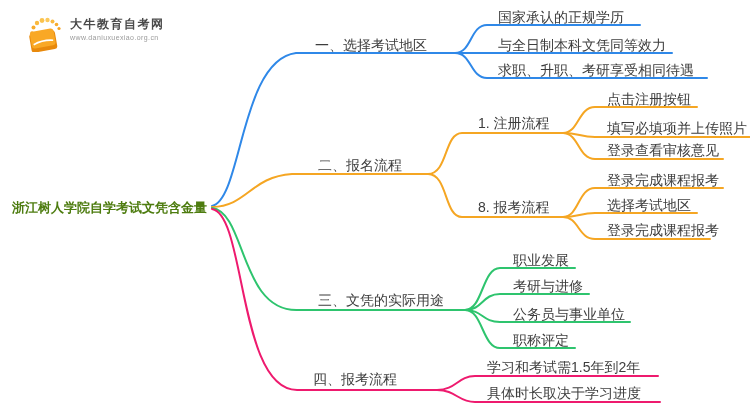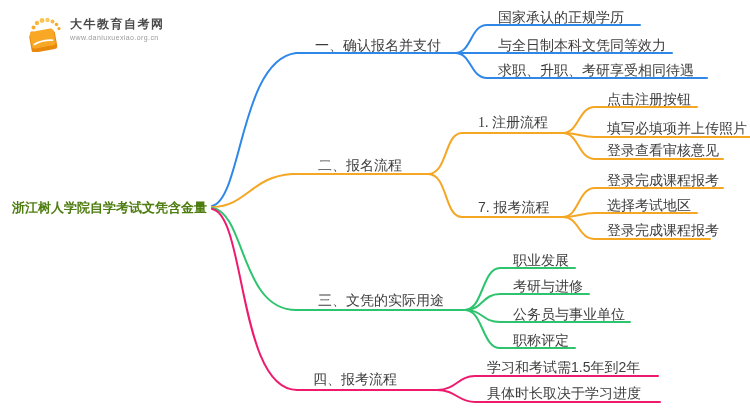--- a/index.html
+++ b/index.html
@@ -72,31 +72,31 @@
       </g>
     </svg>
     <div class="logo-text">
       <div class="logo-title">大牛教育自考网</div>
       <div class="logo-url">www.daniuxuexiao.org.cn</div>
     </div>
   </div>
 
   <span class="lbl root-lbl" style="left:12px;top:200px;">浙江树人学院自学考试文凭含金量</span>
 
-  <span class="lbl" style="left:315px;top:37px;">一、确认报名并支付</span>
+  <span class="lbl" style="left:315px;top:37px;">一、选择考试地区</span>
   <span class="lbl" style="left:498px;top:9px;">国家承认的正规学历</span>
   <span class="lbl" style="left:498px;top:37px;">与全日制本科文凭同等效力</span>
   <span class="lbl" style="left:498px;top:62px;">求职、升职、考研享受相同待遇</span>
 
   <span class="lbl" style="left:318px;top:157px;">二、报名流程</span>
-  <span class="lbl" style="left:478px;top:115px;font-family:Liberation Serif, serif;">1. 注册流程</span>
+  <span class="lbl" style="left:478px;top:115px;">1. 注册流程</span>
   <span class="lbl" style="left:607px;top:120px;">填写必填项并上传照片</span>
   <span class="lbl" style="left:607px;top:91px;">点击注册按钮</span>
   <span class="lbl" style="left:607px;top:142px;">登录查看审核意见</span>
-  <span class="lbl" style="left:478px;top:199px;">7. 报考流程</span>
+  <span class="lbl" style="left:478px;top:199px;">8. 报考流程</span>
   <span class="lbl" style="left:607px;top:172px;">登录完成课程报考</span>
   <span class="lbl" style="left:607px;top:197px;">选择考试地区</span>
   <span class="lbl" style="left:607px;top:222px;">登录完成课程报考</span>
 
   <span class="lbl" style="left:318px;top:292px;">三、文凭的实际用途</span>
   <span class="lbl" style="left:513px;top:252px;">职业发展</span>
   <span class="lbl" style="left:513px;top:278px;">考研与进修</span>
   <span class="lbl" style="left:513px;top:306px;">公务员与事业单位</span>
   <span class="lbl" style="left:513px;top:332px;">职称评定</span>
 

